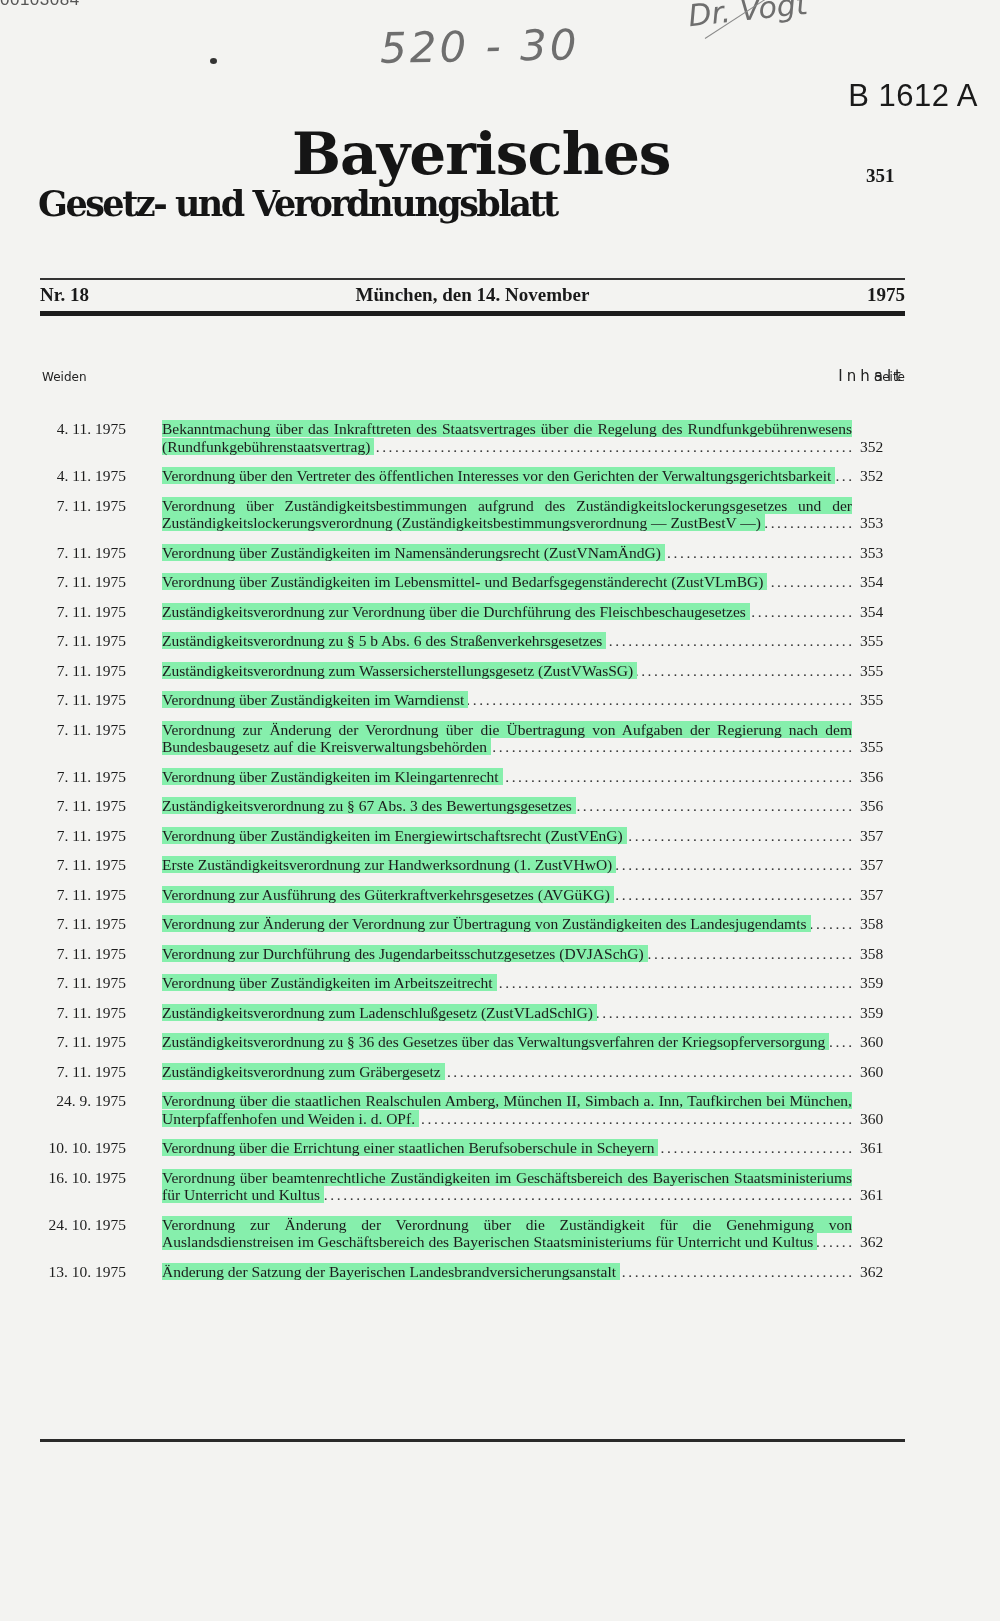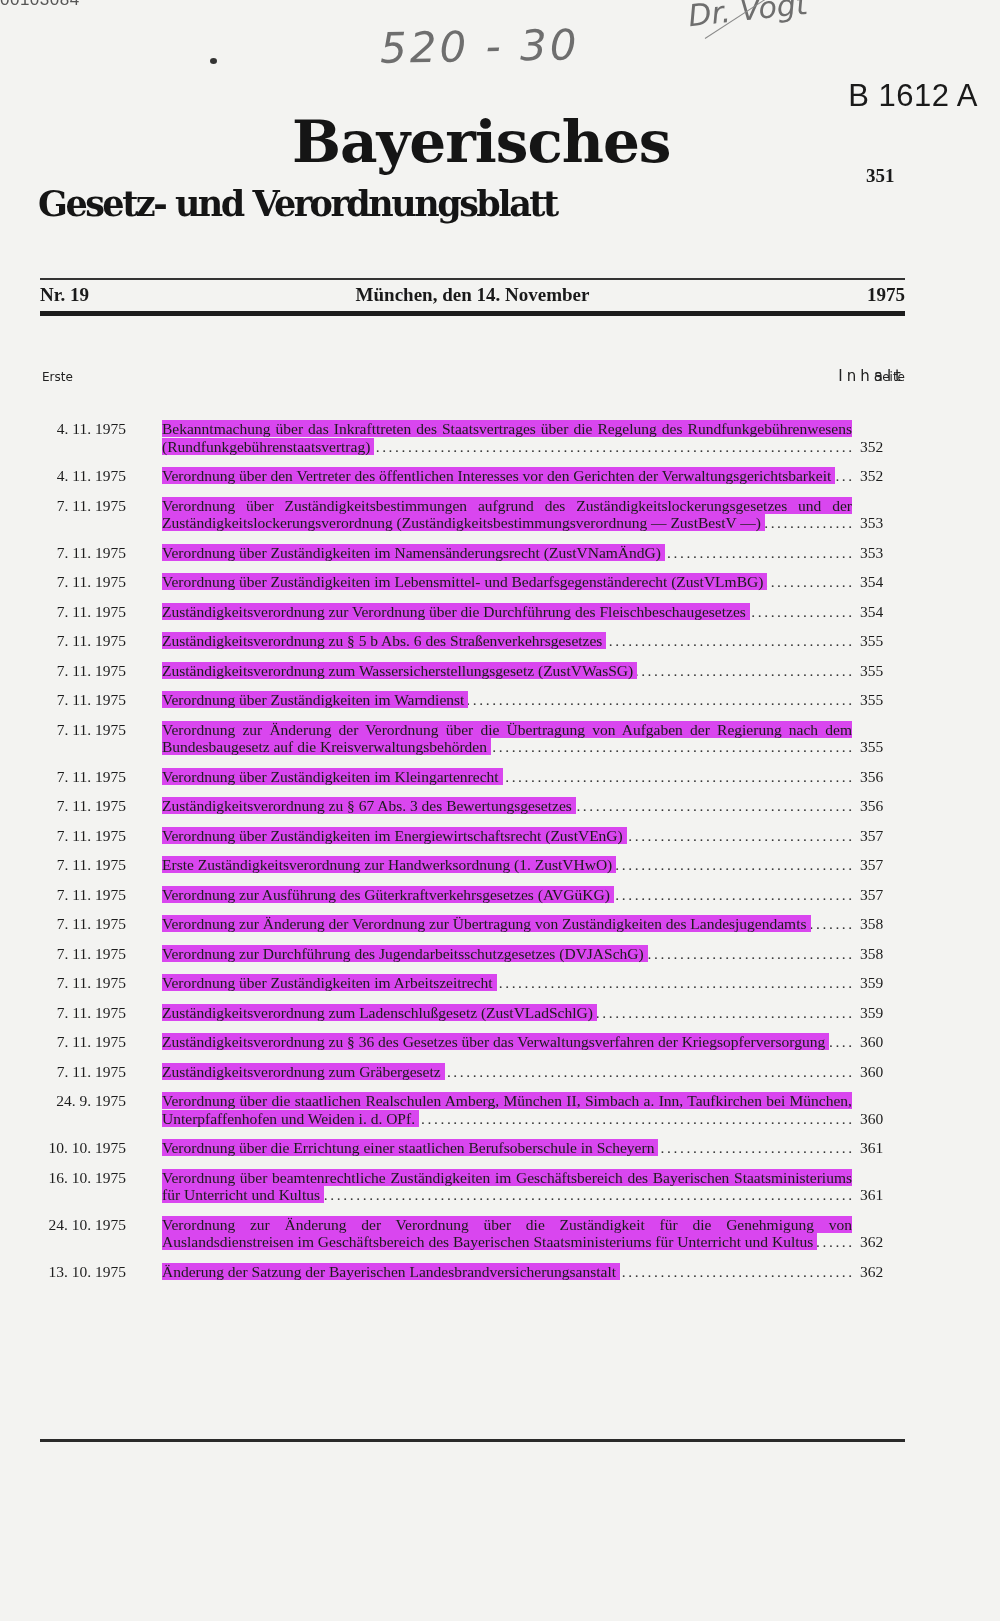--- a/index.html
+++ b/index.html
@@ -85,21 +85,21 @@
       position: absolute;
       left: 38px;
       width: 870px;
       text-align: center;
       font-family: "DejaVu Serif", serif;
       font-weight: bold;
       color: #151515;
       letter-spacing: -1px;
     }
     .masthead.line1 {
-      top: 108px;
+      top: 120px;
       font-size: 58px;
       left: 38px;
       width: 950px;
       text-align: left;
       padding-left: 254px;
       box-sizing: border-box;
     }
     .masthead.line2 {
       top: 183px;
       font-size: 35px;
@@ -180,21 +180,21 @@
       white-space: nowrap;
     }
     .entry .title {
       flex: 0 0 690px;
       margin-left: 28px;
       text-align: justify;
       text-align-last: left;
       position: relative;
     }
     .entry .title .txt {
-      background: #d946ef;
+      background: #86efac;
       padding-right: 4px;
       position: relative;
       z-index: 1;
     }
     .entry .title .leader {
       position: absolute;
       right: 0;
       bottom: 0;
       left: 0;
       height: 17.5px;
@@ -222,28 +222,28 @@
 <div class="speck"></div>
 
 <div class="form-code">B 1612 A</div>
 <div class="page-no">351</div>
 
 <div class="masthead line1">Bayerisches</div>
 <div class="masthead line2">Gesetz- und Verordnungsblatt</div>
 
 <div class="rule-thin"></div>
 <div class="issue-bar">
-  <span class="nr">Nr. 19</span>
+  <span class="nr">Nr. 18</span>
   <span class="place">München, den 14. November</span>
   <span class="year">1975</span>
 </div>
 <div class="rule-thick"></div>
 
 <div class="col-headers">
-  <span class="h-date">Erste</span>
+  <span class="h-date">Weiden</span>
   <span class="h-content">Inhalt</span>
   <span class="h-page">Seite</span>
 </div>
 
 <div class="toc" id="toc">
     <div class="entry">
       <div class="date">4. 11. 1975</div>
       <div class="title"><span class="leader">........................................................................................................................................................................................................</span><span class="txt">Bekanntmachung über das Inkrafttreten des Staatsvertrages über die Regelung des Rundfunkgebührenwesens (Rundfunkgebührenstaatsvertrag)</span></div>
       <div class="page">352</div>
     </div>

